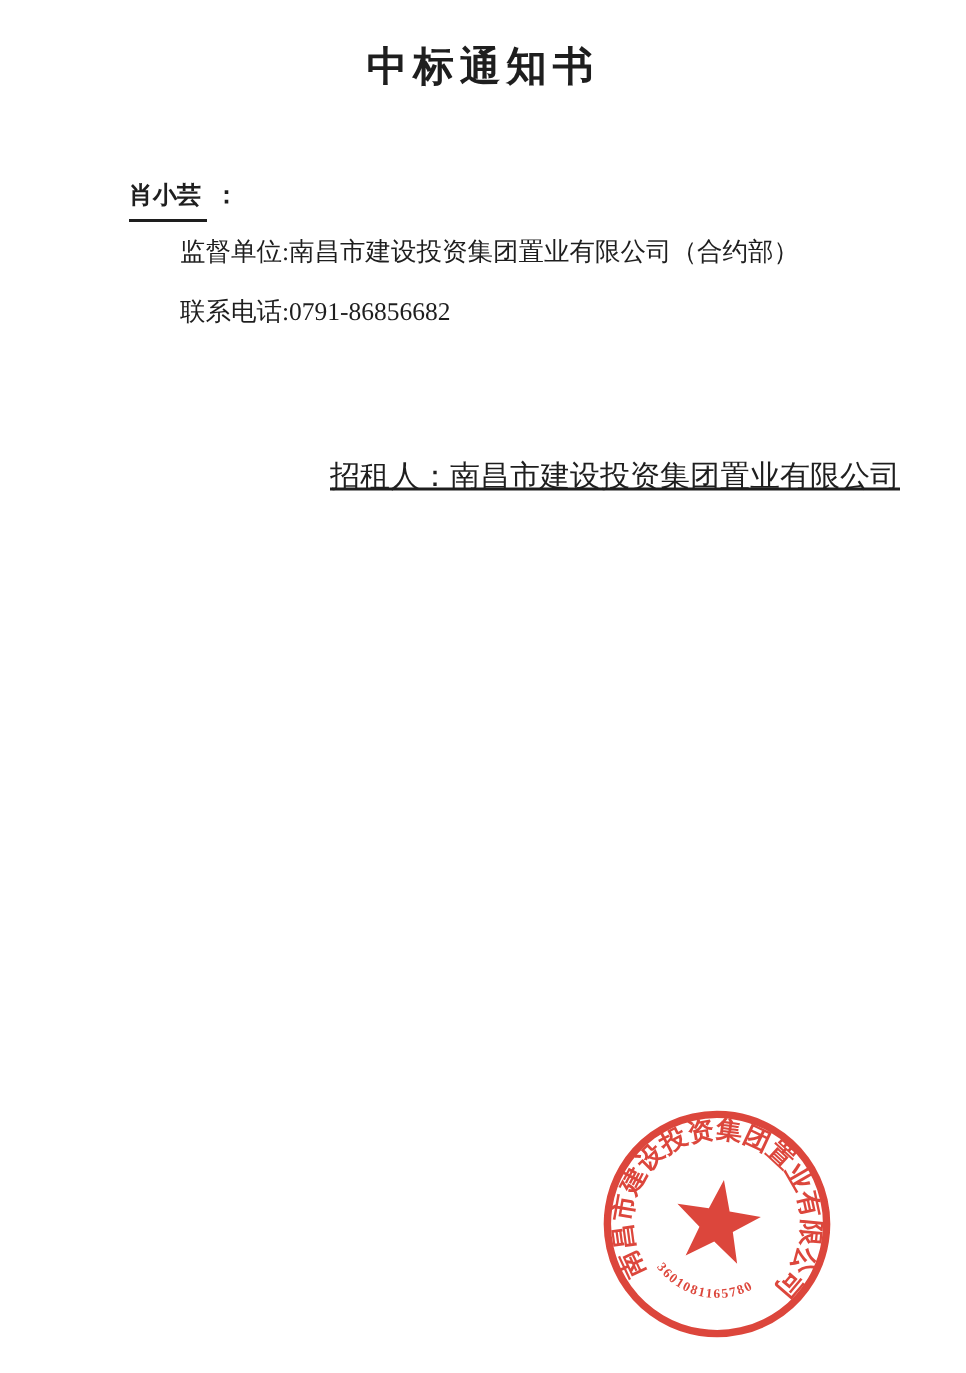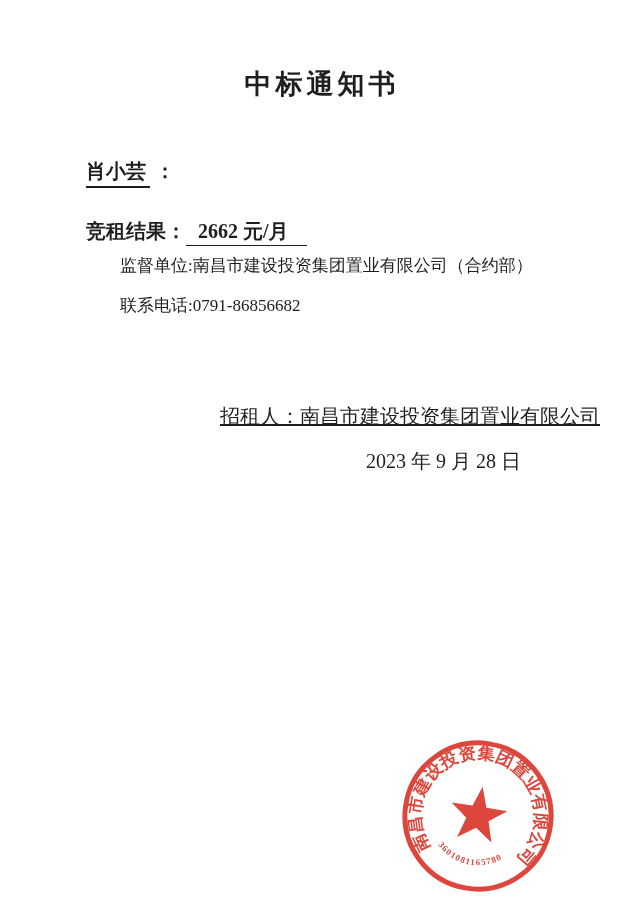--- a/index.html
+++ b/index.html
@@ -4,33 +4,33 @@
 <style>
   html, body { margin: 0; padding: 0; }
   body {
     width: 644px; height: 915px;
     background: #ffffff;
     font-family: "Liberation Serif", serif;
     color: #1e1e1e;
     position: relative;
     overflow: hidden;
   }
-  .page { position: absolute; inset: 0; padding-top: 66px; box-sizing: border-box; }
+  .page { position: absolute; inset: 0; padding-top: 26px; box-sizing: border-box; }
 
   .title {
     margin: 0;
     text-align: center;
     font-size: 27px;
     font-weight: 700;
     letter-spacing: 4px;
   }
 
   .recipient {
     margin: 56px 16px 0 86px;
-    font-size: 20px;
+    font-size: 16px;
     font-weight: 700;
     line-height: 26px;
   }
   .recipient-name {
     display: inline-block;
     border-bottom: 2px solid #1e1e1e;
     padding: 0 4px 2px 0;
   }
   .recipient-colon { padding-left: 5px; }
 
@@ -103,32 +103,28 @@
 
 <div class="page">
 
   <h1 class="title">中标通知书</h1>
 
   <div class="recipient">
     <span class="recipient-name">肖小芸</span><span class="recipient-colon">：</span>
   </div>
 
 
-  <p class="result-line">
-    <span>竞租结果：</span><span class="result-value">2662 元/月</span>
-  </p>
 
 
   <p class="indent-line">监督单位:南昌市建设投资集团置业有限公司（合约部）</p>
 
   <p class="indent-line">联系电话:0791-86856682</p>
 
   <p class="lessor-line">招租人：南昌市建设投资集团置业有限公司</p>
 
-  <p class="date-line">2023 年 9 月 28 日</p>
 
   <svg class="stamp" viewBox="0 0 160 160" aria-hidden="true">
     <circle cx="80" cy="80" r="74" fill="none" stroke-width="5" stroke="#d93226"></circle>
     <path id="sealArc" d="M 39,121 A 58,58 0 1 1 121,121" fill="none"></path>
     <path id="numArc" d="M 41.7,112.1 A 50,50 0 0 0 118.3,112.1" fill="none"></path>
     <polygon points="80,50 87.1,70.3 108.5,70.7 91.4,83.7 97.6,104.3 80,92 62.4,104.3 68.6,83.7 51.5,70.7 72.9,70.3" fill="#d93226"></polygon>
     <text font-size="17" fill="#d93226">
       <textPath href="#sealArc" startOffset="2" textLength="266" lengthAdjust="spacingAndGlyphs">南昌市建设投资集团置业有限公司</textPath>
     </text>
     <text font-size="9" letter-spacing="1.2" fill="#d93226">

